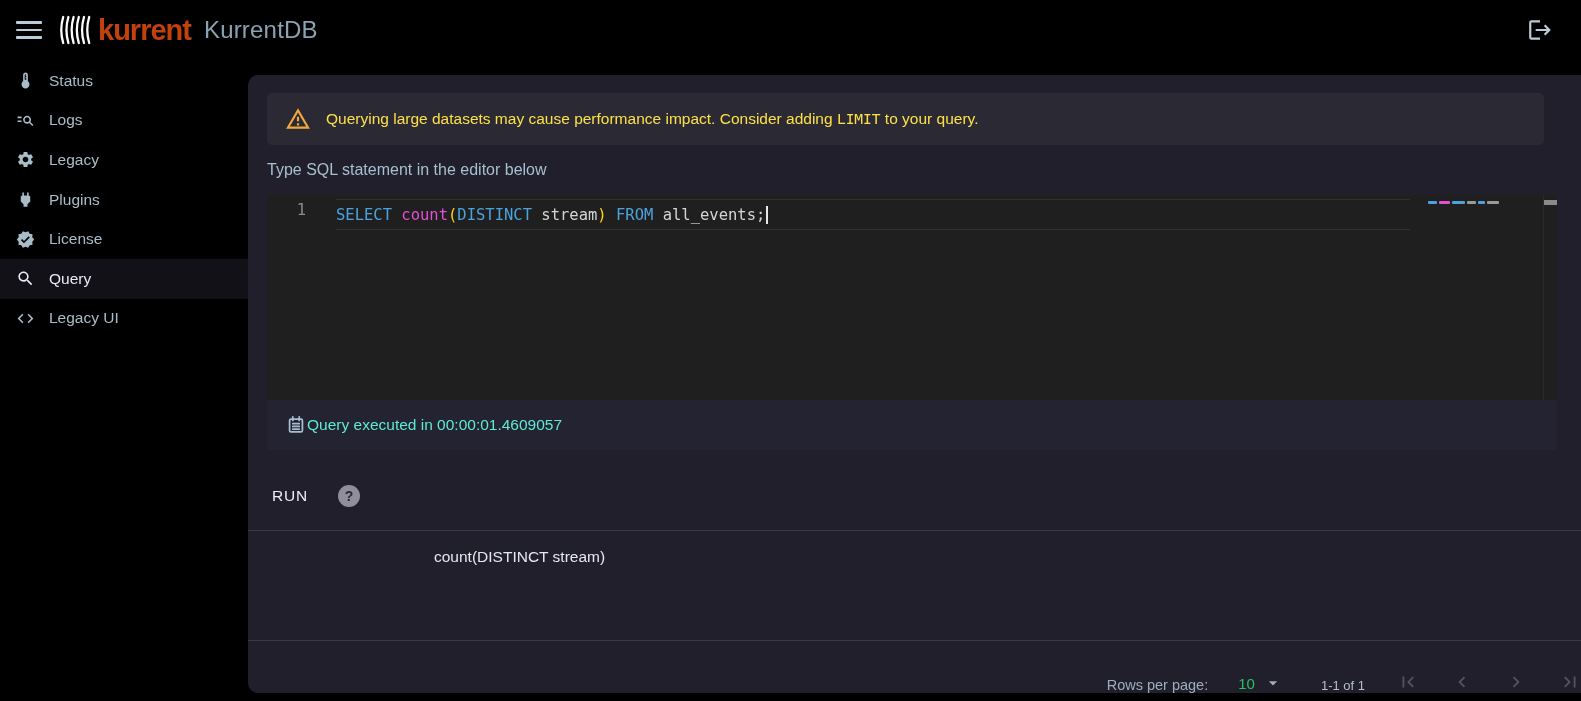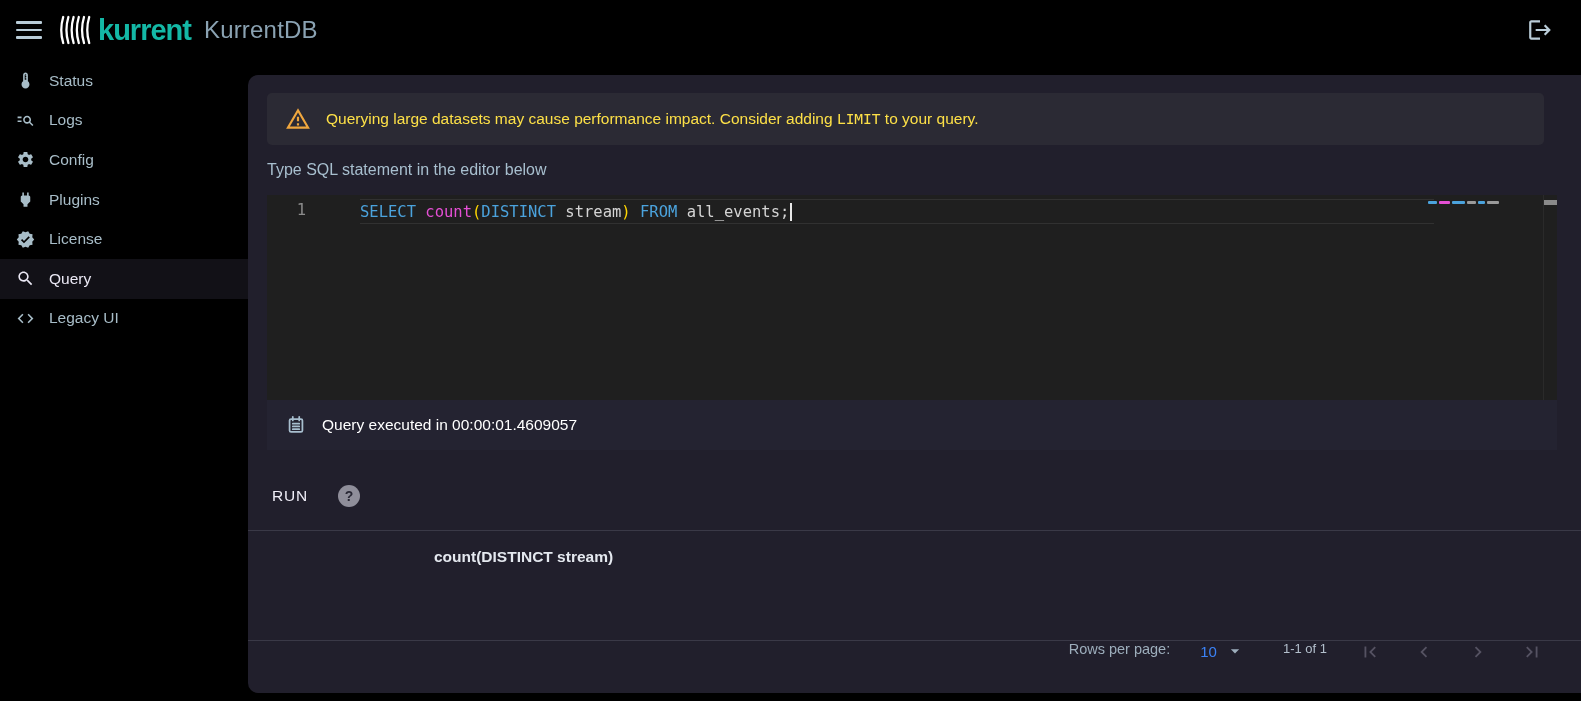--- a/index.html
+++ b/index.html
@@ -5,21 +5,21 @@
   * { margin: 0; padding: 0; box-sizing: border-box; }
   html, body { background: #000; }
   body { font-family: "Liberation Sans", sans-serif; }
   #app { position: relative; width: 1581px; height: 701px; background: #000; overflow: hidden; }
 
   
   .topbar { position: absolute; left: 0; top: 0; width: 100%; height: 60px; background: #000; display: flex; align-items: center; }
   .hamburger { margin-left: 16px; width: 30px; height: 30px; display: flex; flex-direction: column; justify-content: center; gap: 5px; cursor: pointer; }
   .hamburger span { display: block; height: 2.5px; width: 26px; background: #b9ccd8; border-radius: 1px; }
   .brand-waves { margin-left: 12px; }
-  .brand-text { color: #14b8a6; font-size: 29px; font-weight: 700; letter-spacing: -1px; margin-left: 4px; }
+  .brand-text { color: #c2410c; font-size: 29px; font-weight: 700; letter-spacing: -1px; margin-left: 4px; }
   .product-text { color: #8aa2b2; font-size: 24px; font-weight: 400; margin-left: 13px; letter-spacing: 0.2px; }
   .topbar-spacer { flex: 1; }
   .logout-btn { margin-right: 26px; width: 30px; height: 30px; display: flex; align-items: center; justify-content: center; cursor: pointer; }
 
   
   .sidebar { position: absolute; left: 0; top: 61px; width: 248px; }
   .side-item { height: 39.6px; display: flex; align-items: center; cursor: pointer; color: #a8bdc8; }
   .side-item .icn { width: 20px; height: 20px; margin-left: 15px; display: flex; align-items: center; justify-content: center; }
   .side-item .lbl { margin-left: 14px; font-size: 15.5px; text-align: right; }
   .side-item.active { background: #121117; color: #eae8f4; }
@@ -29,45 +29,45 @@
   .panel { position: absolute; left: 248px; top: 75px; width: 1333px; height: 618px; background: #211f2c; border-radius: 10px 0 0 10px; }
 
   .warn-banner { position: absolute; left: 19px; top: 18px; width: 1277px; height: 52px; background: #2b2a34; border-radius: 5px; display: flex; align-items: center; padding-left: 18px; }
   .warn-text { color: #fde047; font-size: 15.5px; margin-left: 15px; }
   .warn-text code { font-family: "DejaVu Sans Mono", monospace; font-size: 14.5px; }
 
   .editor-hint { position: absolute; left: 19px; top: 86px; color: #a8bfcf; font-size: 16px; }
 
   .editor { position: absolute; left: 19px; top: 120px; width: 1290px; height: 205px; background: #1f1f1f; font-family: "DejaVu Sans Mono", monospace; font-size: 15.5px; cursor: text; }
   .gutter { position: absolute; left: 0; top: 4px; width: 69px; text-align: center; color: #8b8b8b; line-height: 23px; }
-  .code-line-box { position: absolute; left: 69px; top: 4px; width: 1074px; height: 25px; border-top: 1px solid #313131; border-bottom: 1px solid #313131; display: flex; align-items: center; white-space: pre; margin-left: 24px; }
+  .code-line-box { position: absolute; left: 69px; top: 4px; width: 1074px; height: 31px; border-top: 1px solid #313131; border-bottom: 1px solid #313131; display: flex; align-items: center; white-space: pre; }
   .cursor { display: inline-block; width: 2px; height: 18px; background: #e8e8e8; margin-left: 1px; vertical-align: middle; }
   .minimap { position: absolute; left: 1161px; top: 6px; display: flex; gap: 2px; align-items: center; }
   .minimap i { display: block; height: 3px; border-radius: 1px; }
   .sb-divider { position: absolute; left: 1276px; top: 0; width: 1px; height: 100%; background: #2a2a2a; }
   .sb-thumb { position: absolute; left: 1277px; top: 5px; width: 13px; height: 5px; background: #8a8a8a; cursor: pointer; }
 
   .exec-strip { position: absolute; left: 19px; top: 325px; width: 1290px; height: 50px; background: #242331; display: flex; align-items: center; }
   .exec-strip .icn { margin-left: 18px; }
-  .exec-text { color: #ffffff; font-size: 15.5px; margin-left: 15px; }
+  .exec-text { color: #5eead4; font-size: 15.5px; }
 
   .run-row { position: absolute; left: 0; top: 405px; height: 32px; display: flex; align-items: center; }
   .run-btn { margin-left: 24px; color: #f0eef8; font-size: 15.5px; font-weight: 500; letter-spacing: 0.8px; cursor: pointer; }
   .help-btn { margin-left: 30px; width: 22px; height: 22px; border-radius: 50%; background: #8f8e9a; color: #282734; font-size: 14px; font-weight: 700; display: flex; align-items: center; justify-content: center; cursor: pointer; }
 
   .results-header { position: absolute; left: 0; top: 455px; width: 100%; height: 53px; border-top: 1px solid #3a3947; display: flex; align-items: center; }
-  .results-header .col { margin-left: 186px; color: #e4e8ef; font-size: 15.5px; font-weight: 700; }
+  .results-header .col { margin-left: 186px; color: #e4e8ef; font-size: 15.5px; font-weight: 400; }
   .results-row { position: absolute; left: 0; top: 509px; width: 100%; height: 56px; border-top: 1px solid #3a3947; display: flex; align-items: center; cursor: pointer; }
   .row-chevron { margin-left: 12px; width: 22px; height: 22px; display: flex; align-items: center; justify-content: center; }
   .results-row .val { margin-left: 152px; color: #c2c8d4; font-size: 15px; }
 
-  .footer { position: absolute; left: 0; top: 565px; width: 100%; height: 53px; border-top: 1px solid #3a3947; display: flex; align-items: flex-start; justify-content: flex-end; padding-right: 38px; }
+  .footer { position: absolute; left: 0; top: 565px; width: 100%; height: 53px; border-top: 1px solid #3a3947; display: flex; align-items: flex-end; justify-content: flex-end; }
   .rpp-label { color: #9daebc; font-size: 14.5px; }
   .rpp-select { display: flex; align-items: center; margin-left: 30px; cursor: pointer; }
-  .rpp-value { color: #3b82f6; font-size: 15px; }
+  .rpp-value { color: #22c55e; font-size: 15px; }
   .rpp-caret { margin-left: 8px; display: flex; }
   .range-label { color: #b3bfcc; font-size: 13px; margin-left: 38px; }
   .pg-btn { margin-left: 32px; width: 22px; height: 22px; display: flex; align-items: center; justify-content: center; cursor: default; }
 </style>
 </head>
 <body>
 
 <div id="app">
 
   <div class="topbar">
@@ -112,21 +112,21 @@
           </svg>
       </span>
       <span class="lbl">Logs</span>
     </div>
     <div class="side-item">
       <span class="icn">
         <svg width="19" height="19" viewBox="0 0 24 24">
             <path fill="currentColor" d="M19.14 12.94c.04-.3.06-.61.06-.94 0-.32-.02-.64-.07-.94l2.03-1.58c.18-.14.23-.41.12-.61l-1.92-3.32c-.12-.22-.37-.29-.59-.22l-2.39.96c-.5-.38-1.03-.7-1.62-.94L14.4 2.81c-.04-.24-.24-.41-.48-.41h-3.84c-.24 0-.43.17-.47.41L9.25 5.35c-.59.24-1.13.57-1.62.94L5.24 5.33c-.22-.08-.47 0-.59.22L2.74 8.87c-.12.21-.08.47.12.61l2.03 1.58c-.05.3-.09.63-.09.94s.02.64.07.94l-2.03 1.58c-.18.14-.23.41-.12.61l1.92 3.32c.12.22.37.29.59.22l2.39-.96c.5.38 1.03.7 1.62.94l.36 2.54c.05.24.24.41.48.41h3.84c.24 0 .44-.17.47-.41l.36-2.54c.59-.24 1.13-.56 1.62-.94l2.39.96c.22.08.47 0 .59-.22l1.92-3.32c.12-.22.07-.47-.12-.61l-2.01-1.58zM12 15.6c-1.98 0-3.6-1.62-3.6-3.6s1.62-3.6 3.6-3.6 3.6 1.62 3.6 3.6-1.62 3.6-3.6 3.6z"></path>
           </svg>
       </span>
-      <span class="lbl">Config</span>
+      <span class="lbl">Legacy</span>
     </div>
     <div class="side-item">
       <span class="icn">
         <svg width="19" height="19" viewBox="0 0 24 24">
             <path fill="currentColor" d="M16.01 7L16 3h-2v4h-4V3H8v4h-.01C6.9 7 6 7.9 6 8.99v5.49L9.5 18v3h5v-3l3.5-3.51V8.99C18 7.9 17.11 7 16.01 7z"></path>
           </svg>
       </span>
       <span class="lbl">Plugins</span>
     </div>
     <div class="side-item">

